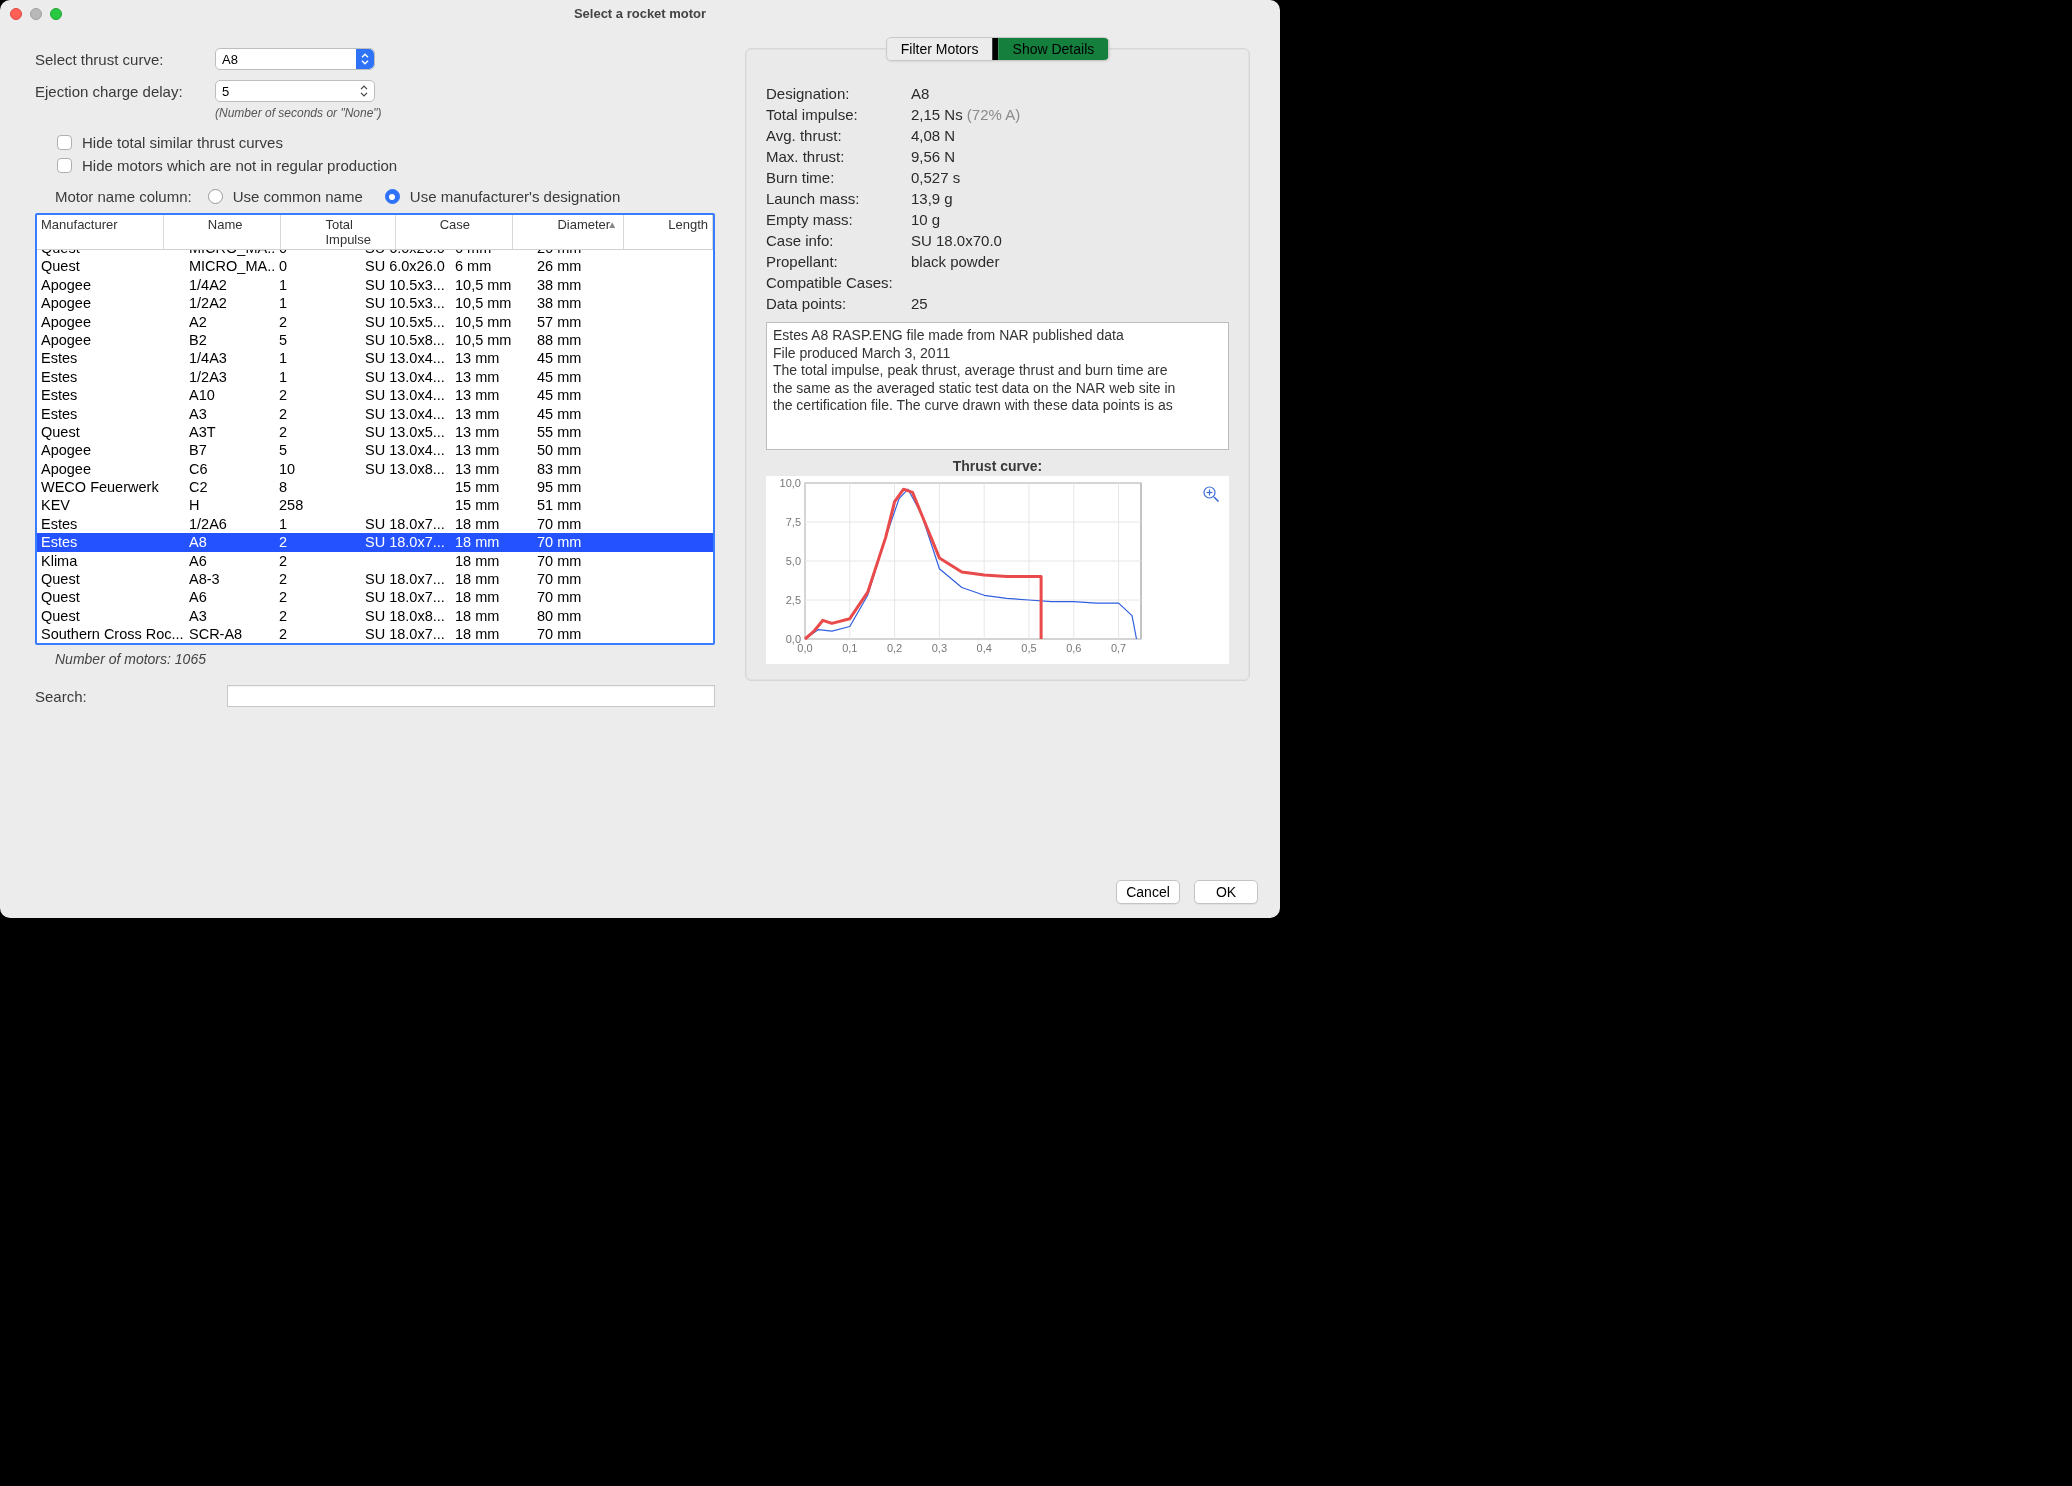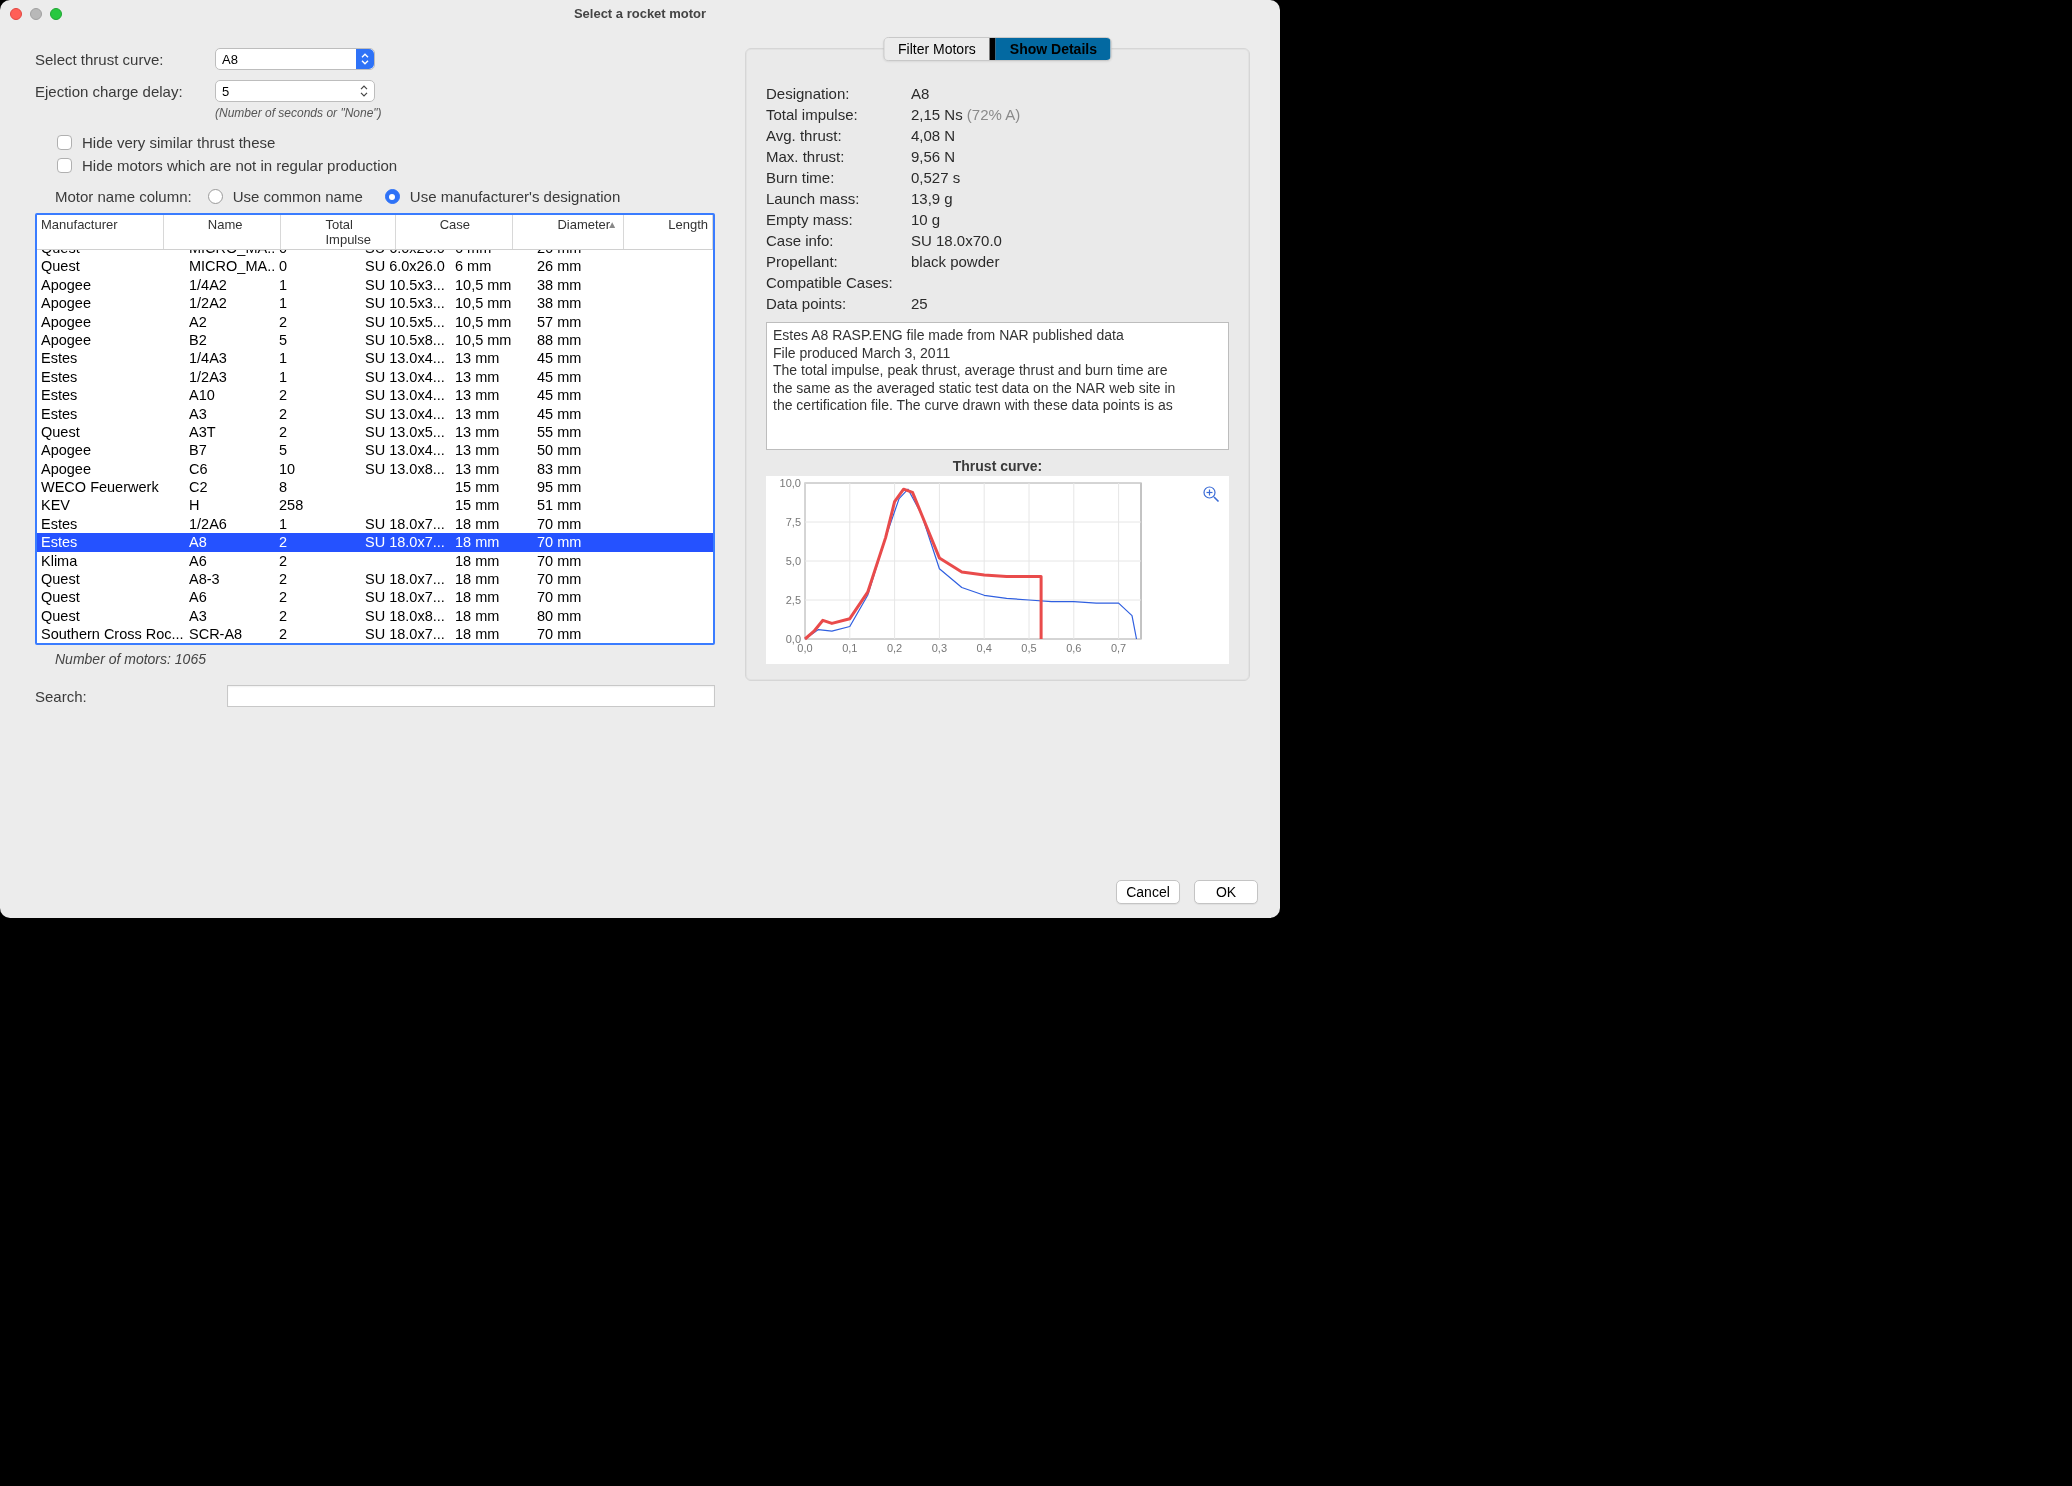--- a/index.html
+++ b/index.html
@@ -99,21 +99,21 @@
   .detail-card {
     background:#eaeaea; border:1px solid #d6d6d6; border-radius:6px;
     position:relative; padding:36px 20px 16px 20px;
     box-shadow: inset 0 0 0 1px #e2e2e2;
   }
   .tabs { position:absolute; top:-12px; left:50%; transform:translateX(-50%);
     display:flex; border:1px solid #c8c8c8; border-radius:5px; overflow:hidden;
     background:#ececec; box-shadow:0 1px 2px rgba(0,0,0,.08);
   }
   .tab { padding:3px 14px; font-size:14px; background:#ececec; cursor:default; }
-  .tab.active { background:#0369a1;font-weight:bold; }
+  .tab.active { background:#15803d; }
   .tab:first-child { border-right:6px solid #000000; }
 
   .dgrid { display:grid; grid-template-columns:145px 1fr; row-gap:4px; font-size:15px; color:#2b2b2b; margin-bottom:10px; }
   .dgrid .muted { color:#8a8a8a; }
 
   .desc-box {
     border:1px solid #bdbdbd; background:#fff; height:128px;
     padding:4px 6px; font-size:14px; color:#333; overflow-y:auto;
     line-height:1.25;
   }
@@ -169,21 +169,21 @@
                 <path d="M1 4.2 L4 1.2 L7 4.2" stroke="#444" stroke-width="1.2" fill="none"></path>
                 <path d="M1 7.8 L4 10.8 L7 7.8" stroke="#444" stroke-width="1.2" fill="none"></path>
               </svg>
           </span>
         </div>
       </div>
       <div class="hint">(Number of seconds or "None")</div>
 
       <div class="check-row">
         <span class="cb"></span>
-        <span>Hide very similar thrust these</span>
+        <span>Hide total similar thrust curves</span>
       </div>
       <div class="check-row" style="margin-bottom:4px;">
         <span class="cb"></span>
         <span>Hide motors which are not in regular production</span>
       </div>
 
       <div class="radio-row">
         <span class="label-first">Motor name column:</span>
         <span class="radio"></span>
         <span class="rlabel">Use common name</span>

